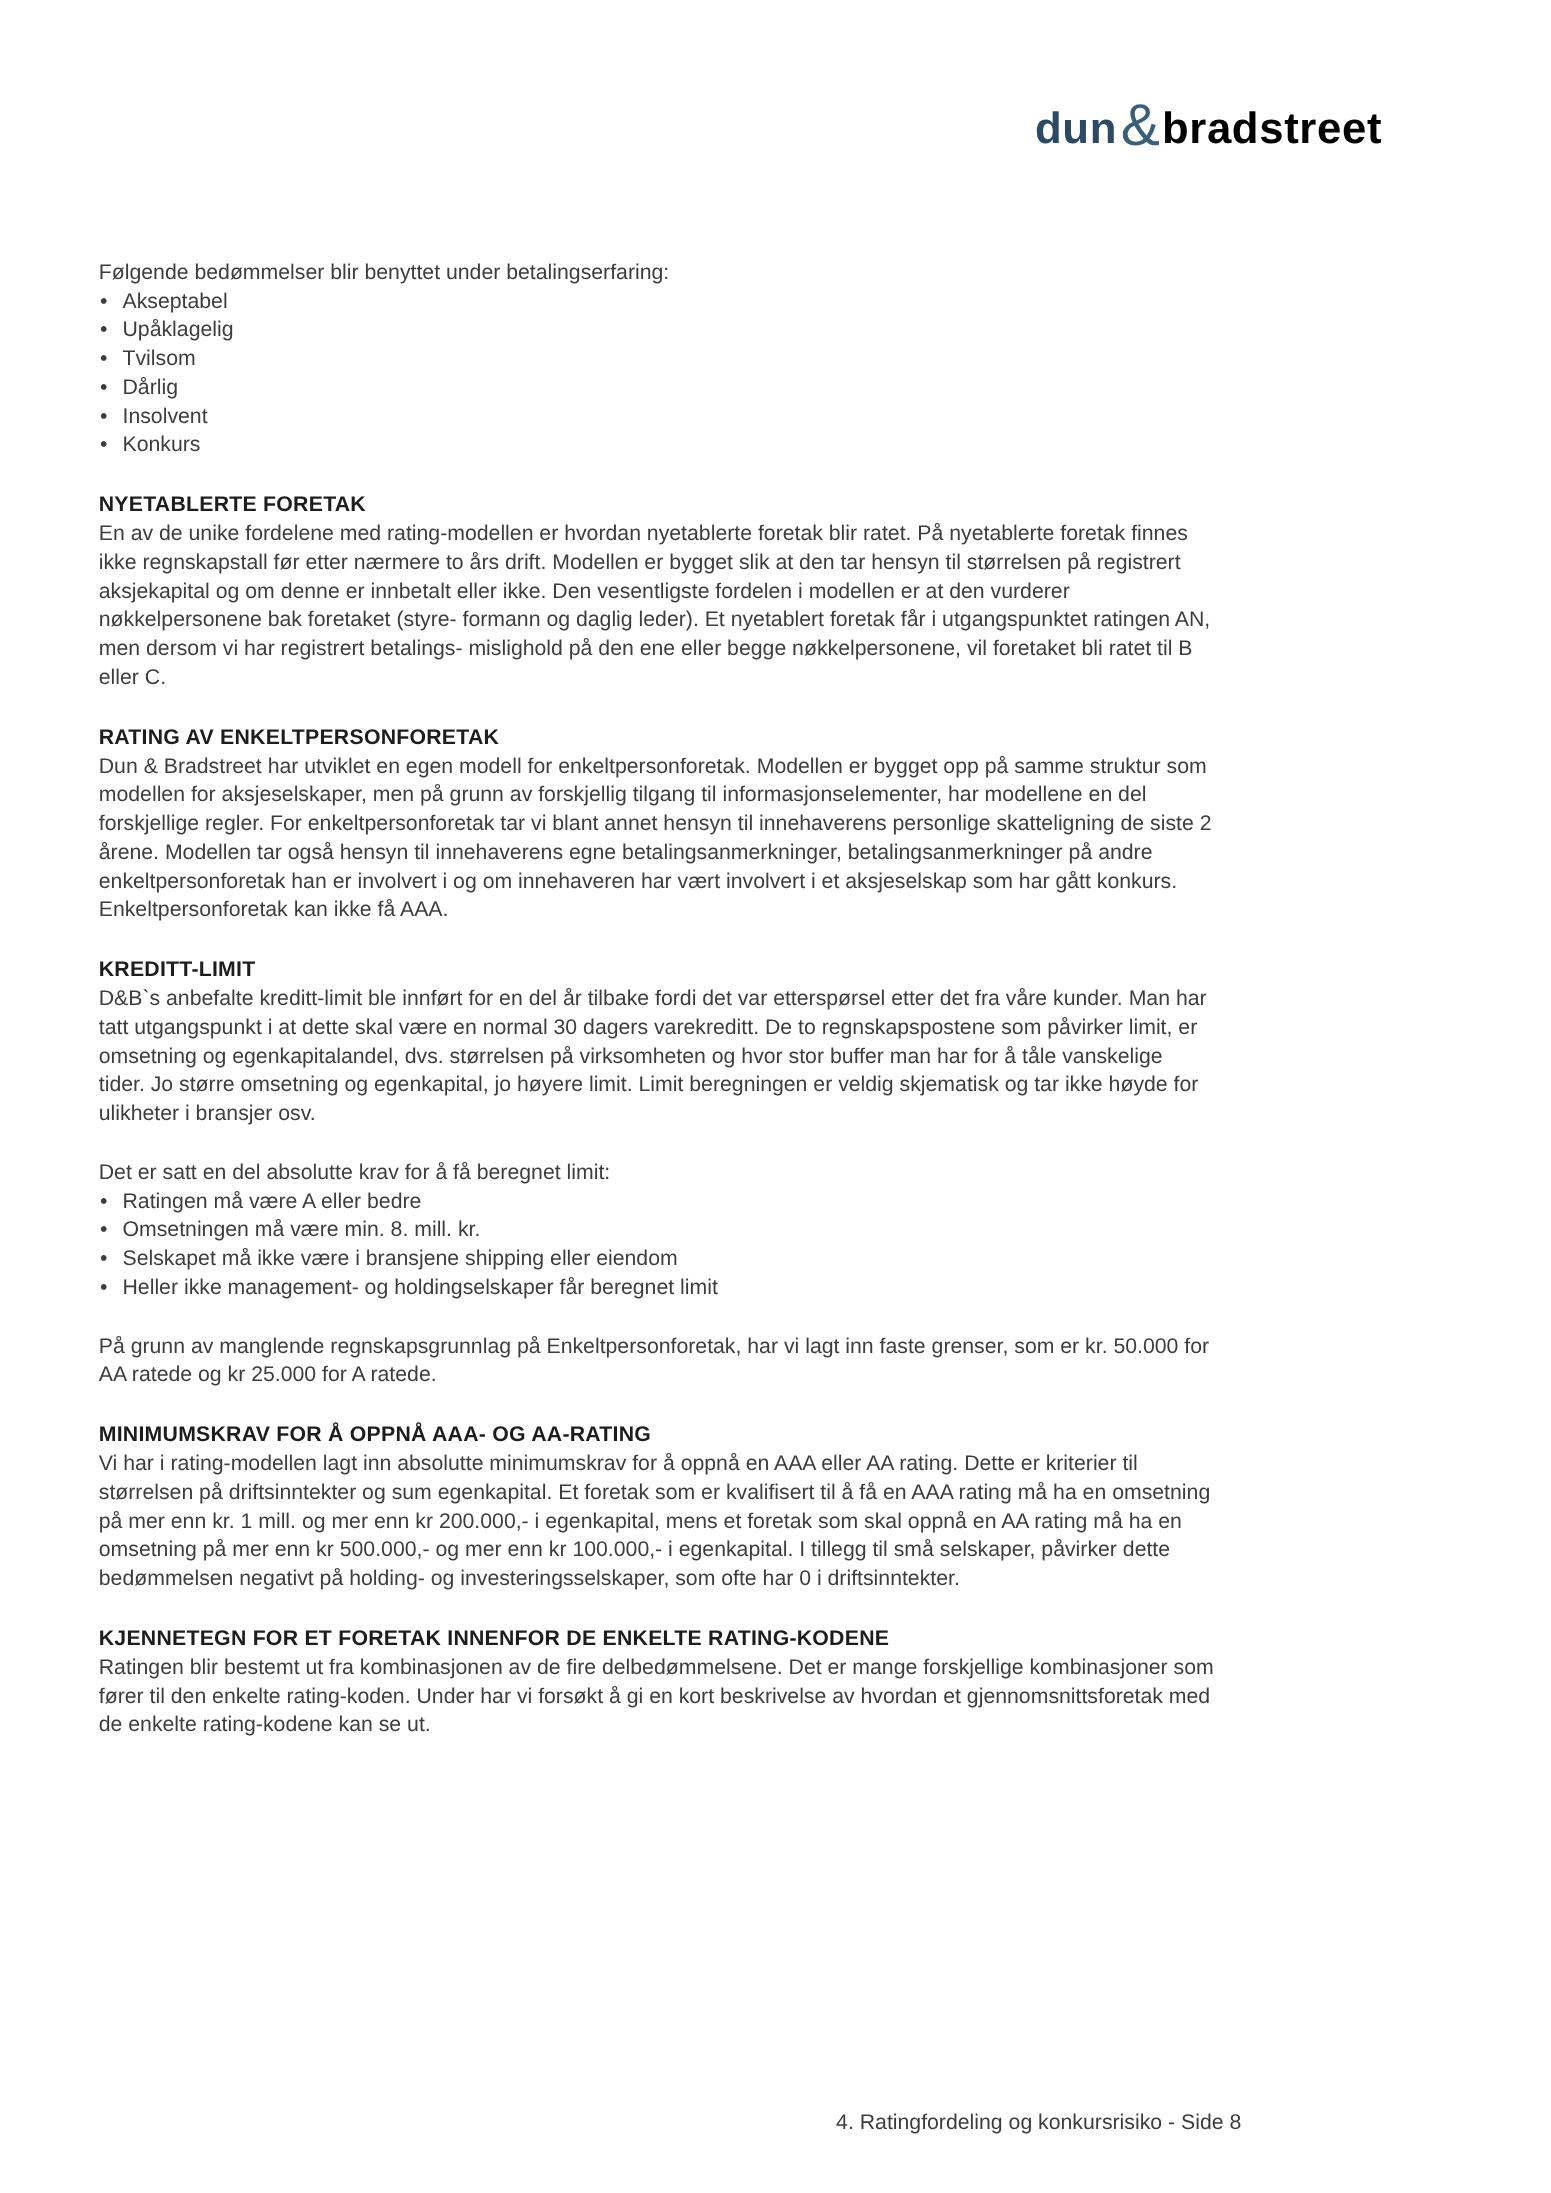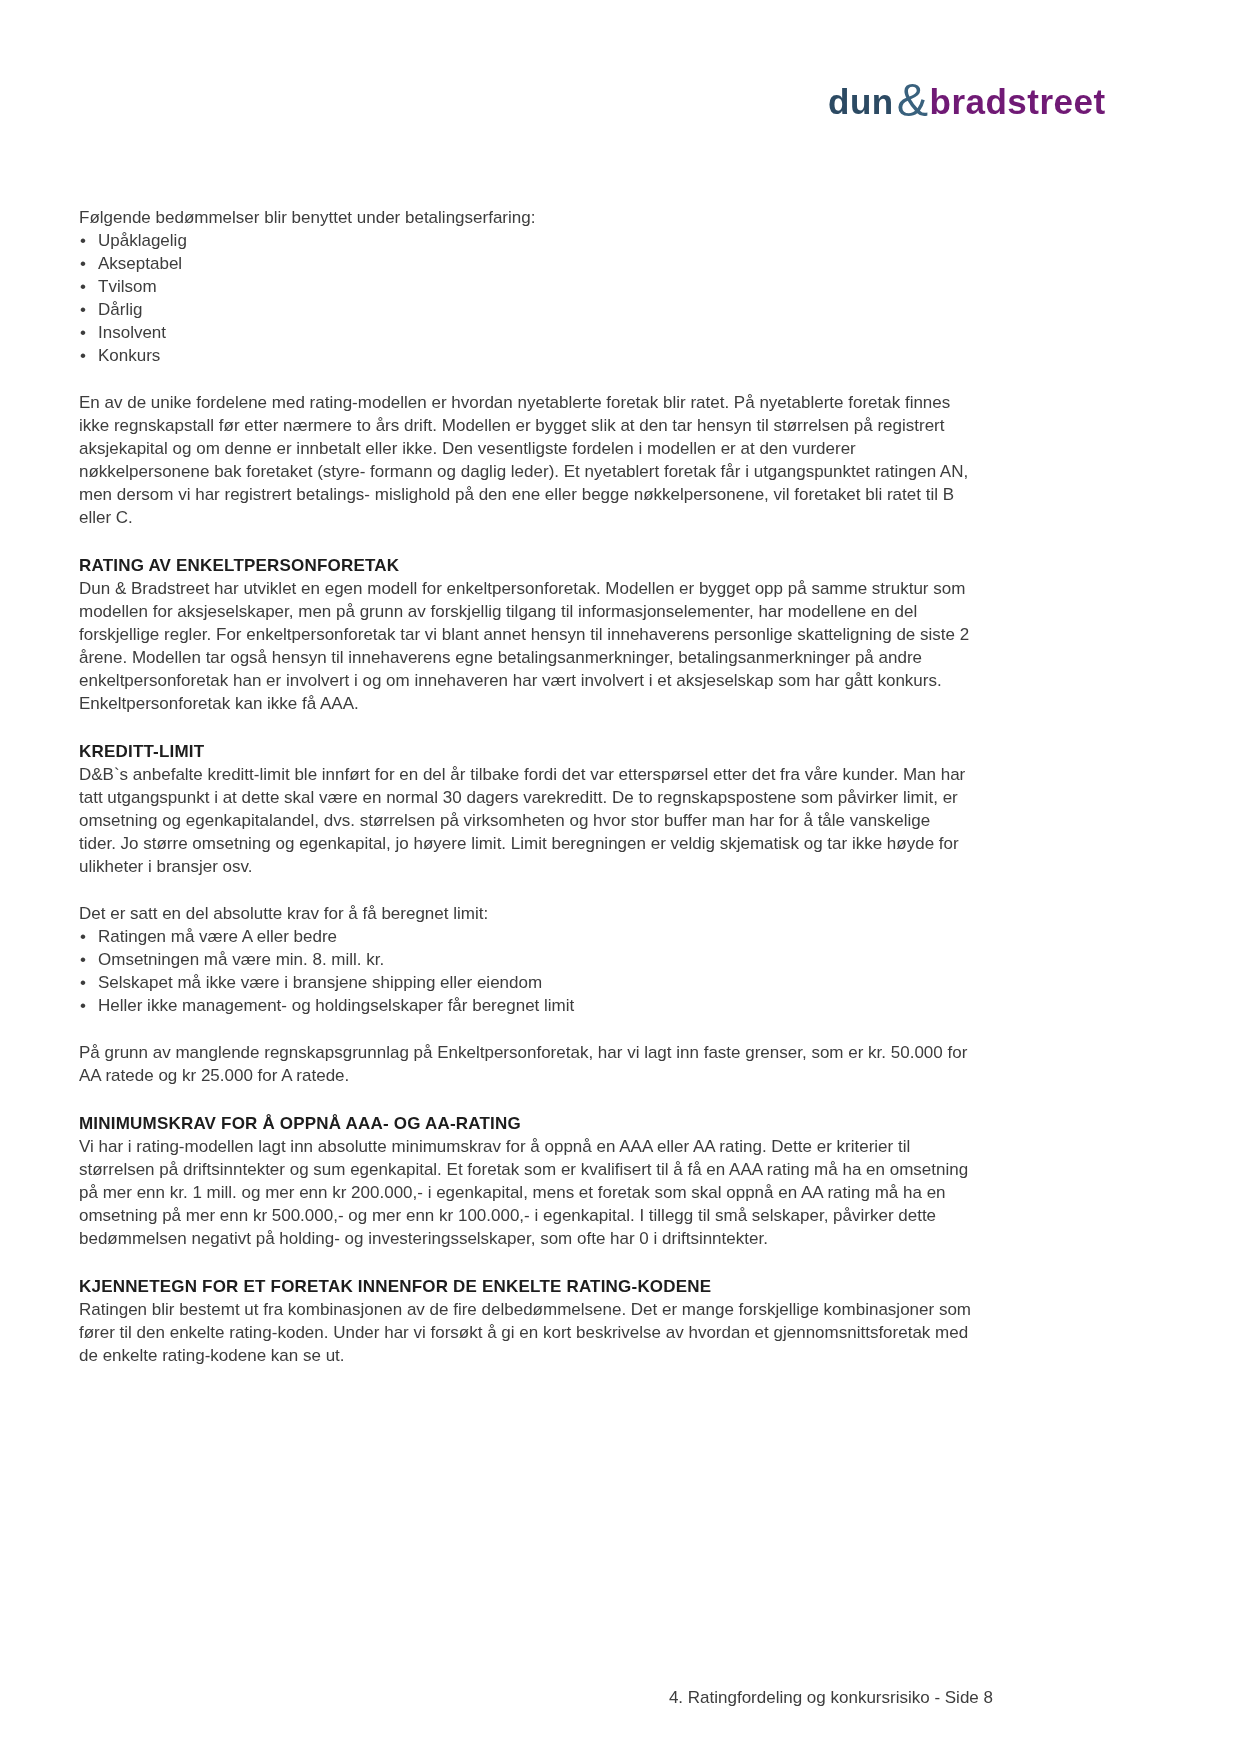--- a/index.html
+++ b/index.html
@@ -19,21 +19,21 @@
     left: 828px;
     display: flex;
     align-items: baseline;
     white-space: nowrap;
     font-weight: 400;
     letter-spacing: 0.5px;
     user-select: none;
   }
   .logo .word { font-size: 35px; line-height: 40px; font-weight: bold; }
   .logo .word-dark { color: #2c4a63; }
-  .logo .word-light { color: #701a75; }
+  .logo .word-light { color: #000000; }
   .logo .amp {
     font-size: 47px;
     line-height: 40px;
     color: #39617d;
     font-weight: 400;
     margin: 0 1px 0 3px;
     position: relative;
     top: 2px;
   }
 
@@ -90,27 +90,28 @@
 
 <div class="logo">
   <span class="word word-dark">dun</span>
     <span class="amp">&amp;</span>
     <span class="word word-light">bradstreet</span>
 </div>
 
 <main class="content">
     <p class="paragraph lead">Følgende bedømmelser blir benyttet under betalingserfaring:</p>
     <ul class="bullet-list">
+      <li>Akseptabel</li>
       <li>Upåklagelig</li>
-      <li>Akseptabel</li>
       <li>Tvilsom</li>
       <li>Dårlig</li>
       <li>Insolvent</li>
       <li>Konkurs</li>
     </ul>
+    <h2 class="section-heading">NYETABLERTE FORETAK</h2>
     <p class="paragraph">En av de unike fordelene med rating-modellen er hvordan nyetablerte foretak blir ratet. På nyetablerte foretak finnes ikke regnskapstall før etter nærmere to års drift. Modellen er bygget slik at den tar hensyn til størrelsen på registrert aksjekapital og om denne er innbetalt eller ikke. Den vesentligste fordelen i modellen er at den vurderer nøkkelpersonene bak foretaket (styre- formann og daglig leder). Et nyetablert foretak får i utgangspunktet ratingen AN, men dersom vi har registrert betalings- mislighold på den ene eller begge nøkkelpersonene, vil foretaket bli ratet til B eller C.</p>
     <h2 class="section-heading">RATING AV ENKELTPERSONFORETAK</h2>
     <p class="paragraph">Dun &amp; Bradstreet har utviklet en egen modell for enkeltpersonforetak. Modellen er bygget opp på samme struktur som modellen for aksjeselskaper, men på grunn av forskjellig tilgang til informasjonselementer, har modellene en del forskjellige regler. For enkeltpersonforetak tar vi blant annet hensyn til innehaverens personlige skatteligning de siste 2 årene. Modellen tar også hensyn til innehaverens egne betalingsanmerkninger, betalingsanmerkninger på andre enkeltpersonforetak han er involvert i og om innehaveren har vært involvert i et aksjeselskap som har gått konkurs. Enkeltpersonforetak kan ikke få AAA.</p>
     <h2 class="section-heading">KREDITT-LIMIT</h2>
     <p class="paragraph">D&amp;B`s anbefalte kreditt-limit ble innført for en del år tilbake fordi det var etterspørsel etter det fra våre kunder. Man har tatt utgangspunkt i at dette skal være en normal 30 dagers varekreditt. De to regnskapspostene som påvirker limit, er omsetning og egenkapitalandel, dvs. størrelsen på virksomheten og hvor stor buffer man har for å tåle vanskelige tider. Jo større omsetning og egenkapital, jo høyere limit. Limit beregningen er veldig skjematisk og tar ikke høyde for ulikheter i bransjer osv.</p>
     <p class="paragraph lead">Det er satt en del absolutte krav for å få beregnet limit:</p>
     <ul class="bullet-list">
       <li>Ratingen må være A eller bedre</li>
       <li>Omsetningen må være min. 8. mill. kr.</li>
       <li>Selskapet må ikke være i bransjene shipping eller eiendom</li>

